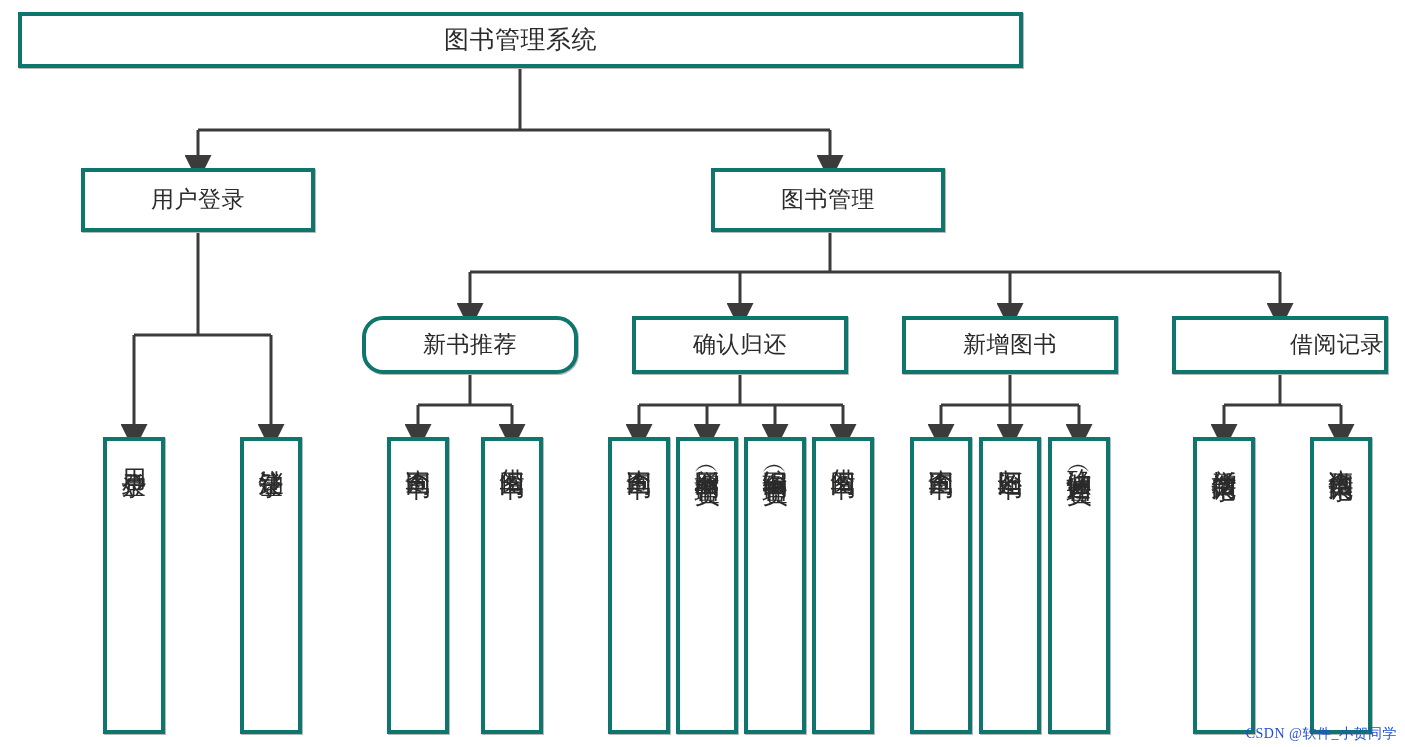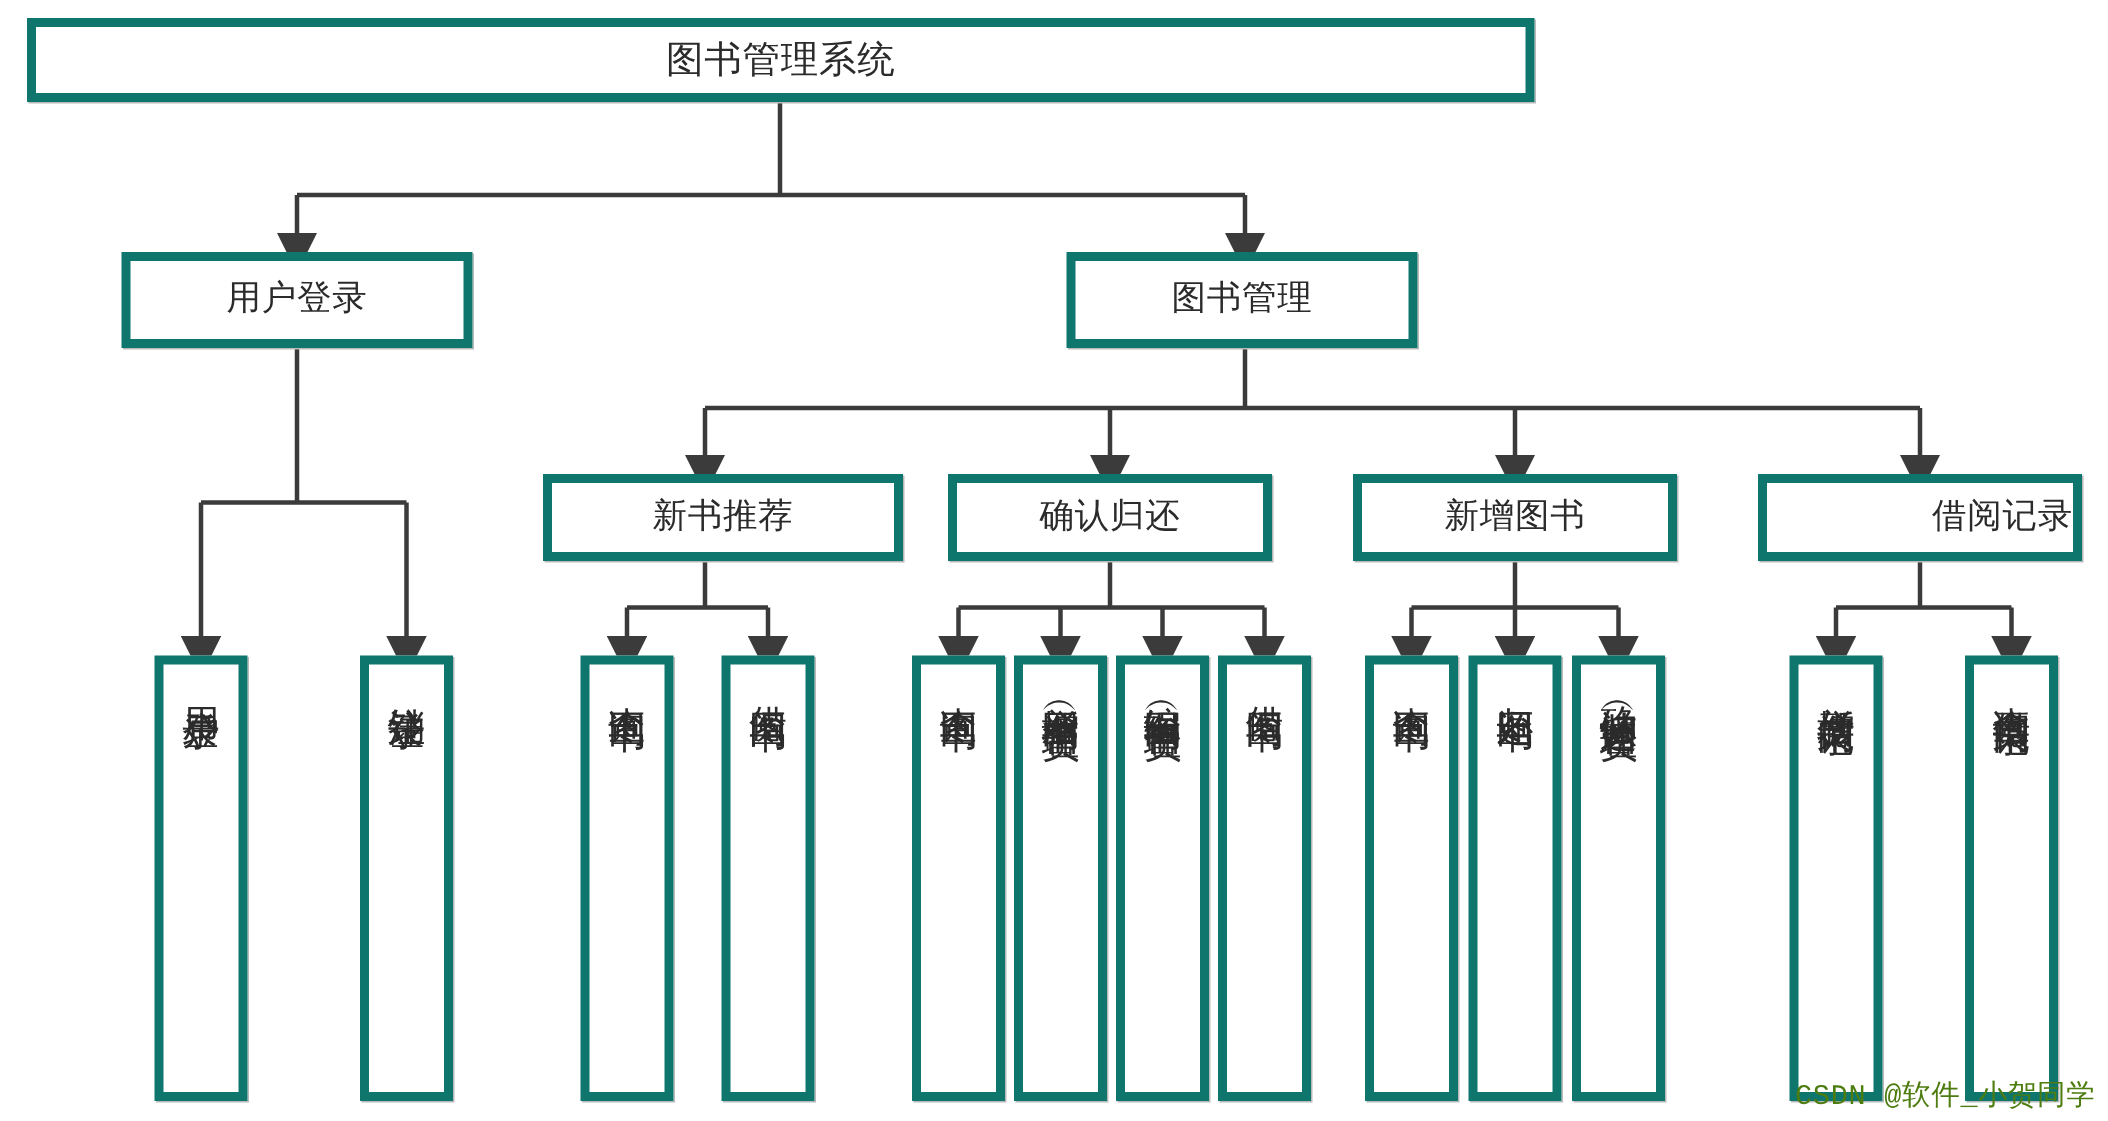--- a/index.html
+++ b/index.html
@@ -23,21 +23,21 @@
     left: 0;
     top: 0;
     width: 1405px;
     height: 747px;
     pointer-events: none;
   }
   .node {
     position: absolute;
     box-sizing: border-box;
     background: #ffffff;
-    border: 6px solid #0f766e;
+    border: 4px solid #0f766e;
     box-shadow: 1px 1px 0 0 #b9b9b9;
     display: flex;
     align-items: center;
     justify-content: center;
     color: #2b2b2b;
   }
   .node .label {
     display: block;
     text-align: center;
     line-height: 1.18;
@@ -61,23 +61,23 @@
     text-orientation: upright;
     font-size: 25px;
     letter-spacing: 2px;
     line-height: 1;
     white-space: nowrap;
   }
   #watermark {
     position: absolute;
     right: 8px;
     bottom: 4px;
-    font-size: 19px;
-    color: #4d7c0f;
-    font-family: Liberation Mono, monospace;
+    font-size: 14px;
+    color: #1d4ed8;
+    font-family: Liberation Serif, serif;
     letter-spacing: 0.5px;
     white-space: nowrap;
   }
 </style>
 </head>
 <body>
 
 <div id="canvas">
 
   <svg class="wires" viewBox="0 0 1405 747" xmlns="http://www.w3.org/2000/svg">
@@ -134,21 +134,21 @@
     <span class="label">图书管理系统</span>
   </div>
 
   <div class="node h" style="left:81px; top:168px; width:234px; height:64px;">
     <span class="label">用户登录</span>
   </div>
   <div class="node h" style="left:711px; top:168px; width:234px; height:64px;">
     <span class="label">图书管理</span>
   </div>
 
-  <div class="node h" style="left:362px; top:316px; width:240px; height:58px;">
+  <div class="node h" style="left:362px; top:316px; width:216px; height:58px;border-radius:21px;">
     <span class="label">新书推荐</span>
   </div>
   <div class="node h" style="left:632px; top:316px; width:216px; height:58px;">
     <span class="label">确认归还</span>
   </div>
   <div class="node h" style="left:902px; top:316px; width:216px; height:58px;">
     <span class="label">新增图书</span>
   </div>
   <div class="node h" style="left:1172px; top:316px; width:216px; height:58px;justify-content:flex-end;">
     <span class="label">借阅记录</span>

